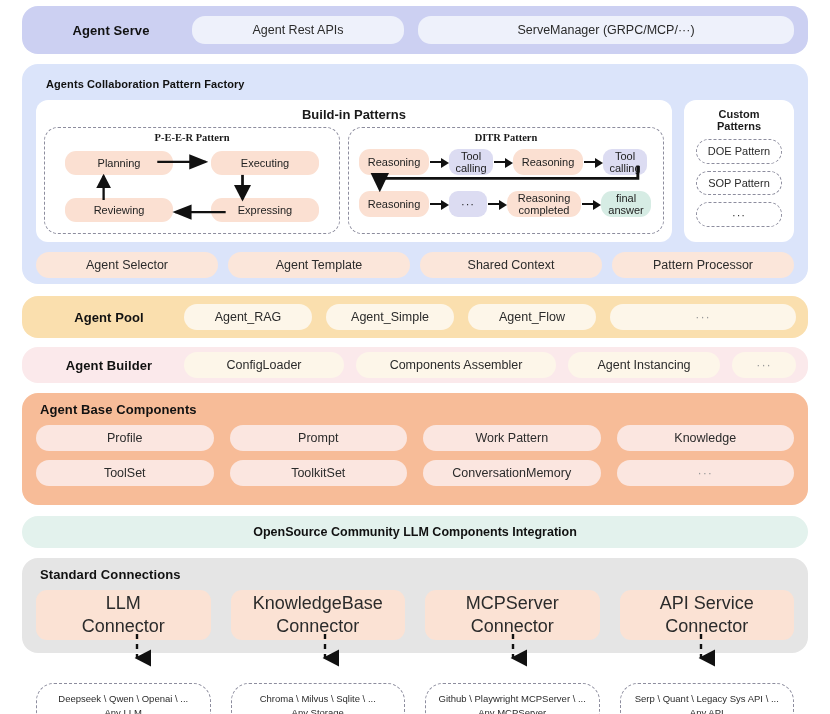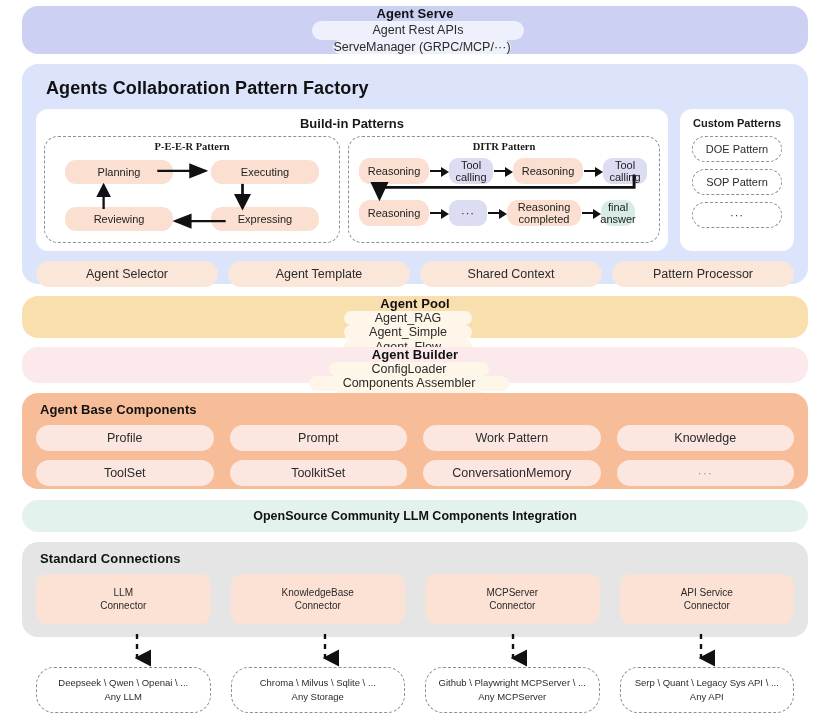--- a/index.html
+++ b/index.html
@@ -12,21 +12,20 @@
     font-family: "Liberation Sans", sans-serif;
     color: #1a1a1a;
     overflow: hidden;
   }
   .page { position: relative; width: 830px; height: 714px; padding: 0 22px; }
 
   
   .band {
     position: relative;
     border-radius: 16px;
-    flex-direction: column;
   }
   .band-title {
     font-weight: bold;
     font-size: 13px;
     color: #111;
     letter-spacing: .1px;
   }
   .pill {
     border-radius: 13px;
     display: flex; align-items: center; justify-content: center;
@@ -50,21 +49,21 @@
   .serve .pill.api { width: 212px; margin-left: 6px; }
   .serve .pill.mgr { flex: 1; margin-left: 14px; }
 
   
   .factory {
     background: #dbe4fa;
     margin-top: 10px;
     padding: 12px 14px 12px 14px;
     height: 220px;
   }
-  .factory > .band-title { display:block; margin: 2px 0 10px 10px; font-size: 18px; }
+  .factory > .band-title { display:block; margin: 2px 0 10px 10px; font-size: 11px; }
   .factory-row { display: flex; gap: 12px; height: 142px; }
 
   .buildin {
     flex: 1;
     background: #ffffff;
     border-radius: 12px;
     padding: 7px 8px 8px 8px;
     display: flex; flex-direction: column;
   }
   .buildin-title { text-align:center; font-weight:bold; font-size:13px; margin-bottom:5px; }
@@ -162,21 +161,21 @@
   .builder .b1 { width: 160px; margin-right: 12px; }
   .builder .b2 { width: 200px; margin-right: 12px; }
   .builder .b3 { width: 152px; margin-right: 12px; }
   .builder .b4 { flex:1; }
 
   
   .base {
     margin-top: 10px;
     background:#f7bc98;
     padding: 8px 14px 10px 14px;
-    height: 96px;
+    height: 112px;
   }
   .base > .band-title { display:block; margin: 1px 0 8px 4px; font-size: 13px; }
   .base-row { display:flex; gap: 16px; height: 26px; }
   .base-row + .base-row { margin-top: 9px; }
   .base-row .pill { flex:1; background:#fbe6e0; height: 26px; }
 
   
   .opensource {
     margin-top: 11px; height: 32px;
     background:#e3f2ed;
@@ -188,21 +187,21 @@
   .stdconn {
     margin-top: 10px;
     background:#e5e5e5;
     padding: 8px 14px 16px 14px;
     height: 95px;
   }
   .stdconn > .band-title { display:block; margin: 1px 0 8px 4px; font-size: 13px; }
   .conn-row { display:flex; gap: 20px; }
   .conn-row .pill {
     flex:1; background:#fbe2d4; height: 50px; border-radius: 11px;
-    flex-direction: column; font-size: 10px; line-height: 1.3;
+    flex-direction: column; font-size: 18px; line-height: 1.3;
   }
 
   
   .targets {
     position:relative;
     margin-top: 30px;
     display:flex; gap: 20px; padding: 0 14px;
   }
   .target {
     flex:1;
@@ -270,21 +269,21 @@
                 <div class="node n-blue" style="width:44px">Tool calling</div>
               </div>
 
               <div class="ditr-row r2">
                 <div class="node n-peach" style="width:70px">Reasoning</div>
                 <div class="arrow-h"></div>
                 <div class="node n-blue ellipsis-txt" style="width:38px">···</div>
                 <div class="arrow-h"></div>
                 <div class="node n-peach" style="width:74px">Reasoning completed</div>
                 <div class="arrow-h"></div>
-                <div class="node n-mint" style="width:34px">final answer</div>
+                <div class="node n-mint" style="width:50px">final answer</div>
               </div>
 
               <svg class="elbow" style="left:0;top:0;width:100%;height:100%" viewBox="0 0 268 74" preserveAspectRatio="none">
                 <defs>
                   <marker id="ah2" markerWidth="7" markerHeight="7" refX="5.5" refY="3.2" orient="auto">
                     <path d="M0,0 L7,3.2 L0,6.4 z" fill="#111"></path>
                   </marker>
                 </defs>
                 <path d="M251,17 L251,29 L22,29 L22,38" fill="none" stroke="#111" stroke-width="2.6" marker-end="url(#ah2)"></path>
               </svg>

